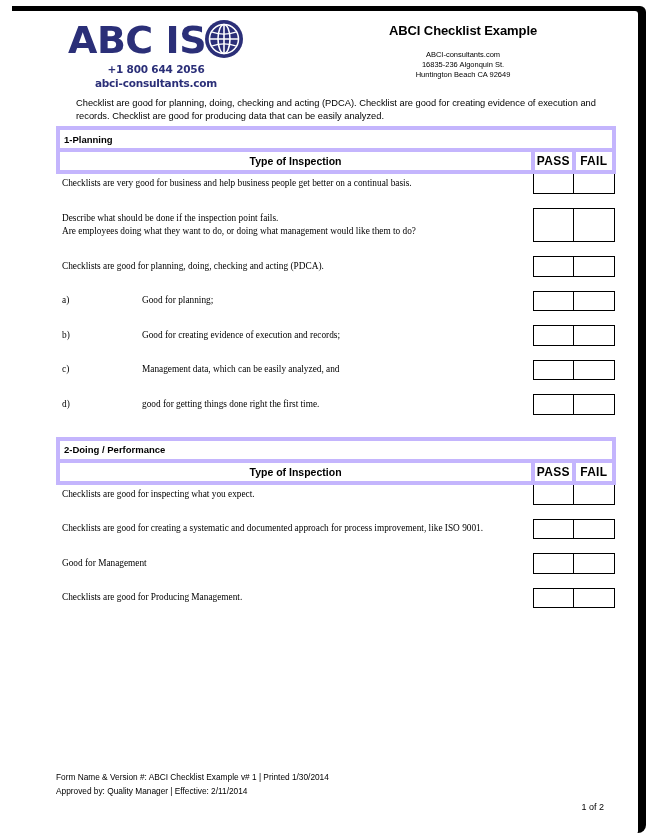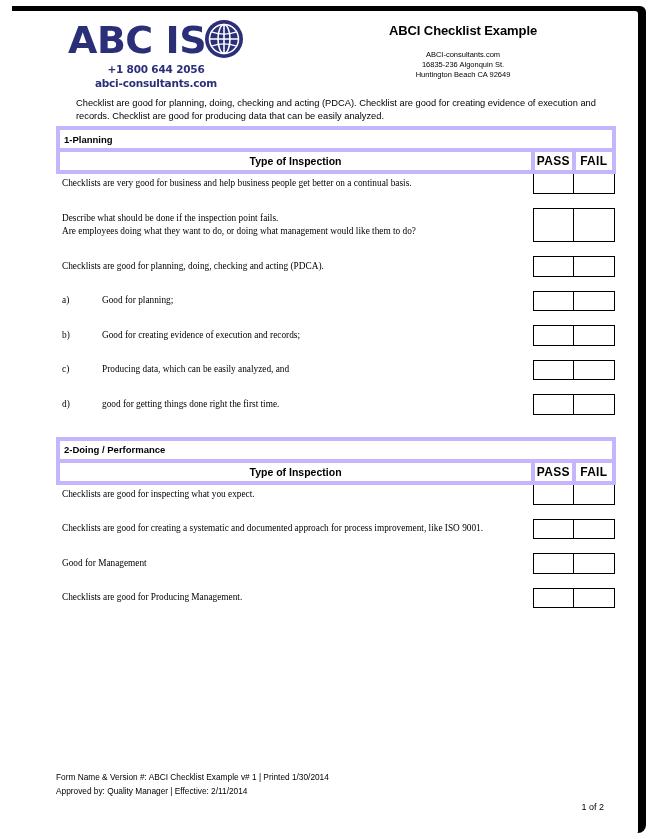--- a/index.html
+++ b/index.html
@@ -184,20 +184,21 @@
   }
   .lettered {
     display: flex;
   }
   .letter-mark {
     width: 40px;
     flex: 0 0 40px;
   }
   .letter-text {
     flex: 1 1 auto;
+    margin-left: 40px;
   }
 
   .section-gap {
     height: 22px;
   }
 
   
   .doc-footer {
     position: absolute;
     left: 48px;
@@ -330,21 +331,21 @@
               <td class="box"></td>
               <td class="box"></td>
             </tr>
             <tr class="spacer-row">
               <td colspan="3">&nbsp;</td>
             </tr>
             <tr class="item-row">
               <td class="desc">
                 <div class="lettered">
                   <span class="letter-mark">c)</span>
-                  <span class="letter-text">Producing data, which can be easily analyzed, and</span>
+                  <span class="letter-text">Management data, which can be easily analyzed, and</span>
                 </div>
               </td>
               <td class="box"></td>
               <td class="box"></td>
             </tr>
             <tr class="spacer-row">
               <td colspan="3">&nbsp;</td>
             </tr>
             <tr class="item-row">
               <td class="desc">

